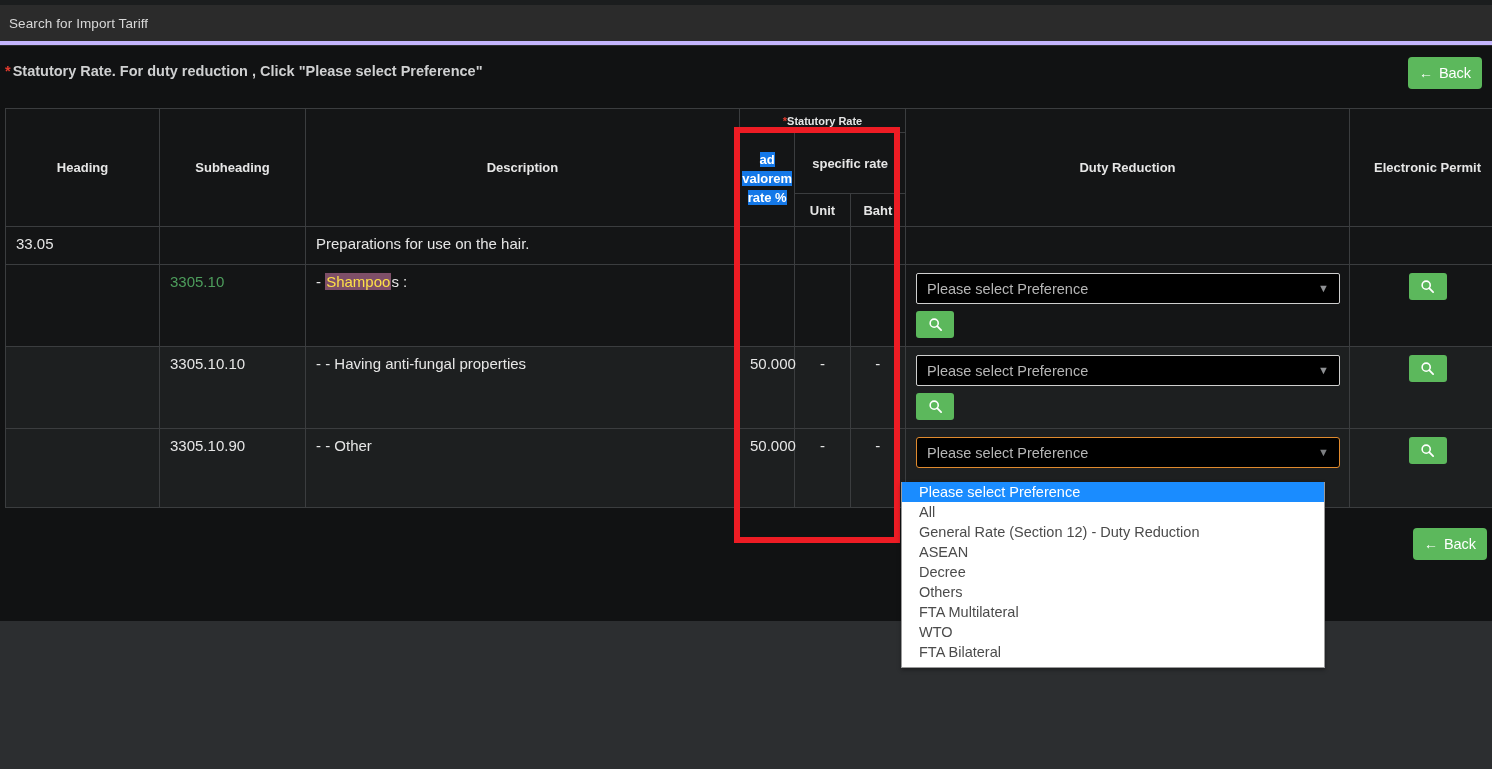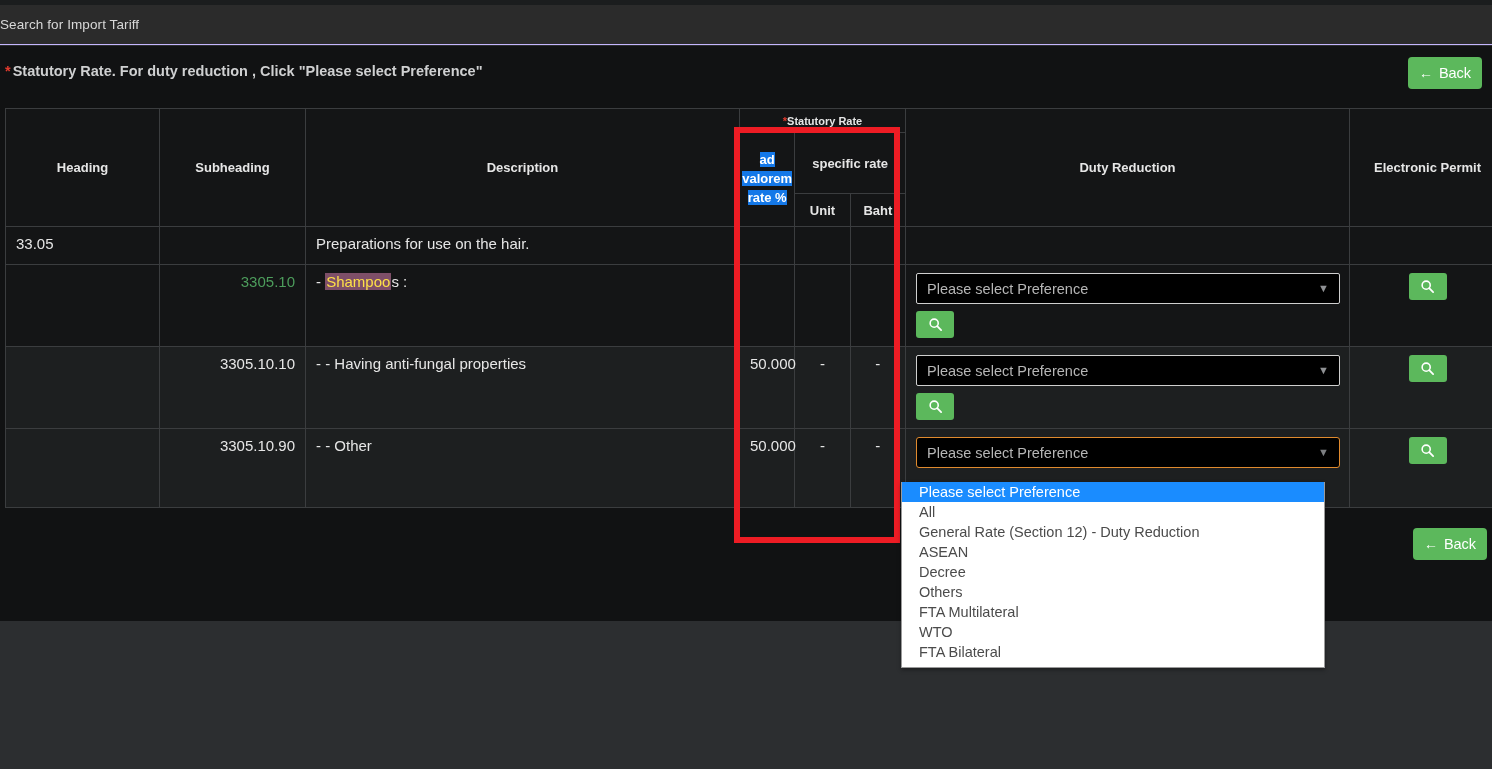--- a/index.html
+++ b/index.html
@@ -21,23 +21,24 @@
     left: 0; top: 0;
     width: 1492px; height: 5px;
     background: #1b1d1e;
   }
   
   .title-bar {
     position: absolute;
     left: 0; top: 5px;
     width: 1492px; height: 40px;
     background: #2b2b2b;
-    border-bottom: 1px solid #c4b5fd;
+    border-bottom: 4px solid #c4b5fd;
     display: flex;
     align-items: center;
+    padding-left: 9px;
   }
   .title-bar .title-text {
     color: #d8d8d8;
     font-size: 13.5px;
     letter-spacing: 0.1px;
   }
   
   .content {
     position: absolute;
     left: 0; top: 46px;
@@ -128,21 +129,21 @@
 
   table.tariff tbody td {
     font-size: 15px;
     vertical-align: top;
     padding: 8px 10px;
     background: #151617;
   }
   tbody tr.r-odd td { background: #141516; }
   tbody tr.r-even td { background: #1d1f20; }
   td.c-heading  { color: #e9e9e9; font-size: 15px; }
-  td.c-sub      { color: #3a7d44; font-size: 15px; padding-left: 10px; text-align: right; }
+  td.c-sub      { color: #3a7d44; font-size: 15px; padding-left: 10px; }
   tbody tr.r-odd td.c-sub { color: #4d9d5c; }
   td.c-desc     { color: #eaeaea; padding-left: 8px; }
   td.c-rate     { text-align: center; color: #e9e9e9; }
   td.c-unit, td.c-baht { text-align: center; color: #e9e9e9; }
   td.c-duty, td.c-eperm { text-align: left; }
   td.c-eperm { text-align: center; }
 
   .hl-pink {
     background: #7e4f68;
     color: #fde047;

